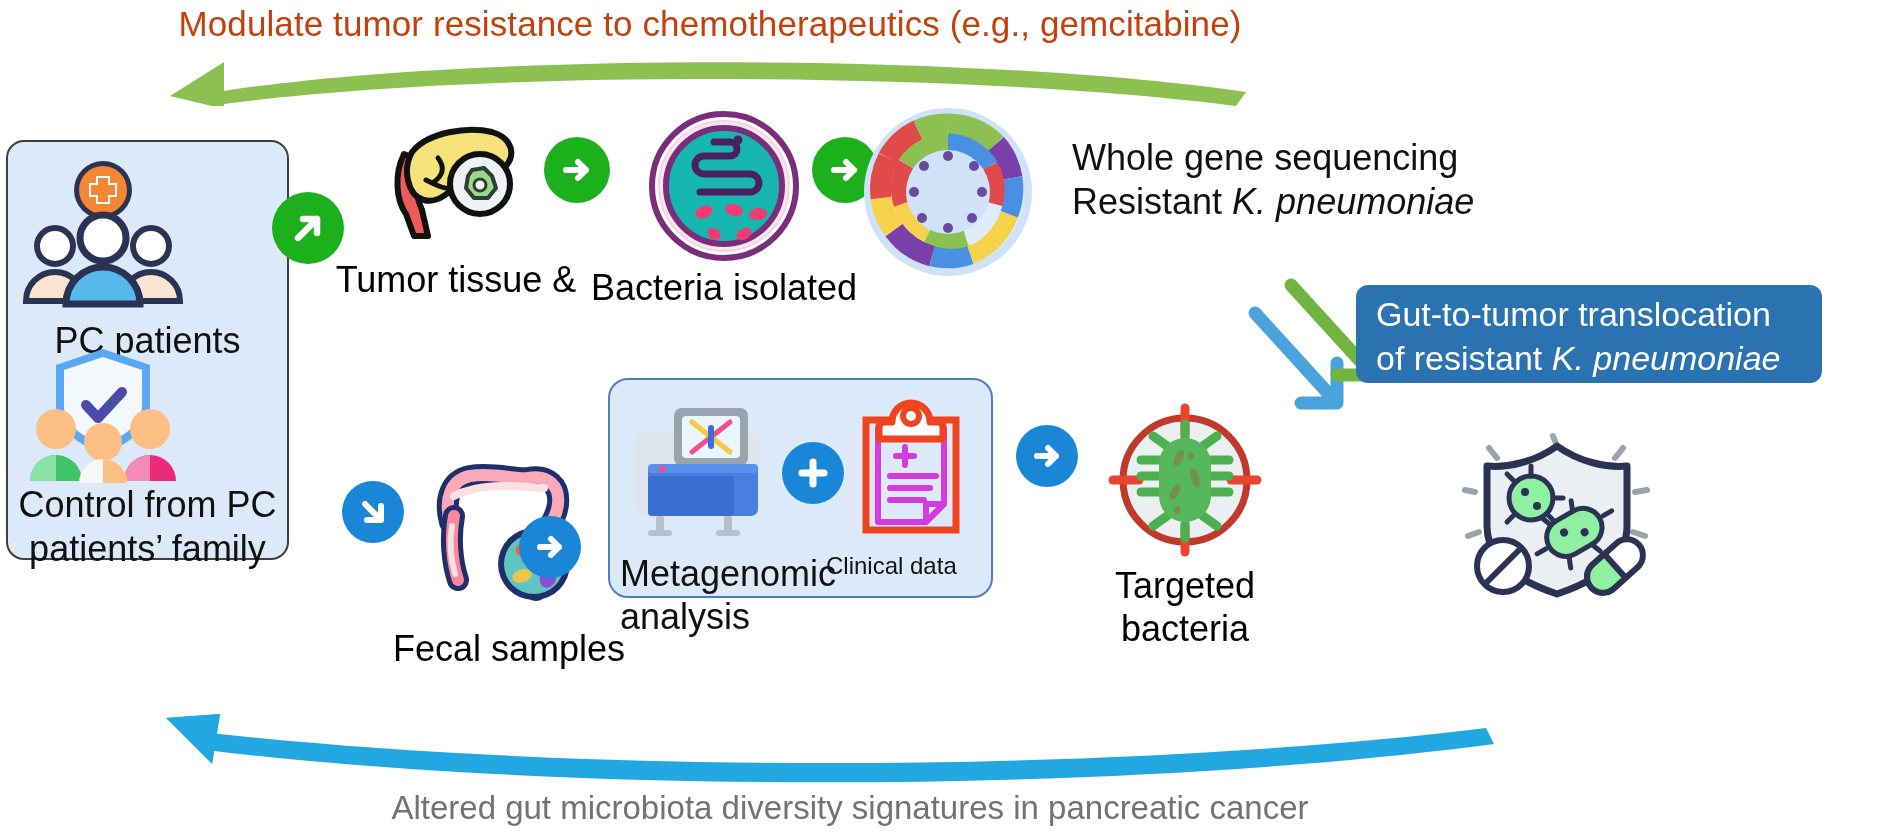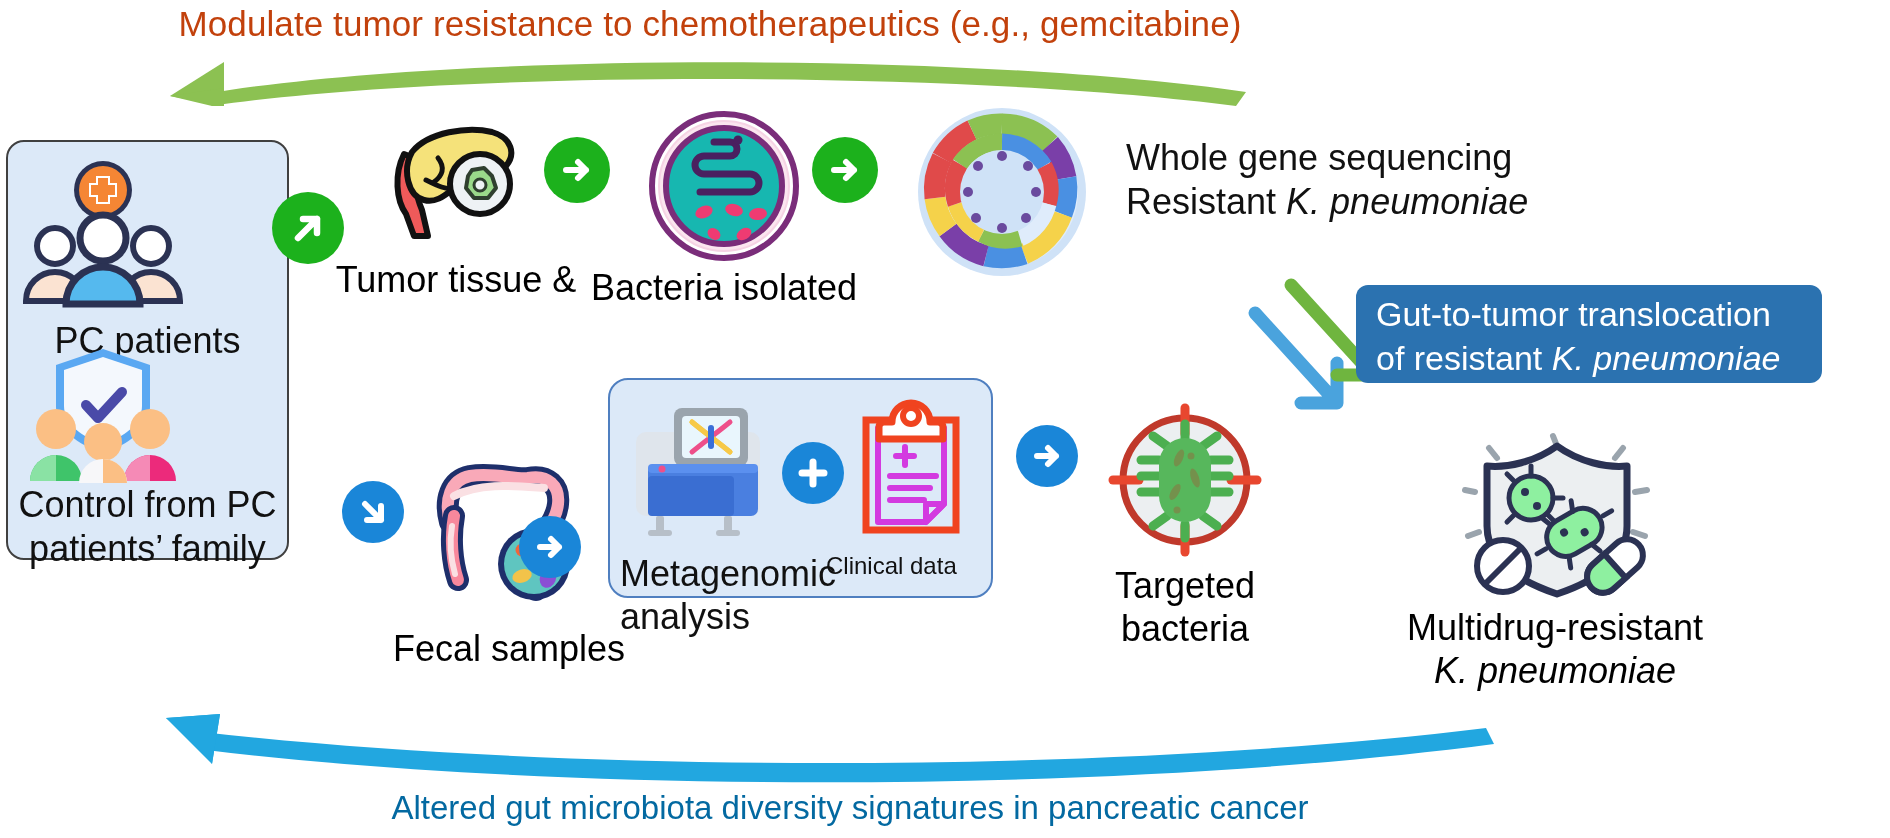--- a/index.html
+++ b/index.html
@@ -16,21 +16,21 @@
   .ital { font-style: italic; }
 
   
   #top-caption {
     position: absolute; left: 0; top: 4px; width: 1420px;
     text-align: center; font-size: 35px; color: #c2410c;
     letter-spacing: .1px;
   }
   #bottom-caption {
     position: absolute; left: 0; top: 789px; width: 1700px;
-    text-align: center; font-size: 33px; color: #0369a1;
+    text-align: center; font-size: 33px; color: #737373;
   }
 
   
   .bigarrow { position: absolute; }
   #green-arrow { left: 150px; top: 48px; }
   #blue-arrow  { left: 150px; top: 712px; }
 
   
   #patients-panel {
     position: absolute; left: 6px; top: 140px;
@@ -185,21 +185,21 @@
       <span>Bacteria isolated</span>
     </div>
   </div>
 
   <div class="steparrow" style="left:812px; top:137px; width:66px; height:66px; background:#1cb11c;">
     <svg width="40" height="40" viewBox="0 0 40 40">
       <path d="M9,20 L29,20 M21,12 L29,20 L21,28" fill="none" stroke="#fff" stroke-width="6" stroke-linecap="round" stroke-linejoin="round"></path>
     </svg>
   </div>
 
-  <div class="node" style="left:916px; top:106px; width:172px;">
+  <div class="node" style="left:862px; top:106px; width:172px;">
     <svg width="172" height="172" viewBox="0 0 172 172">
       <circle cx="86" cy="86" r="84" fill="#cfe2f7"></circle>
       <circle cx="86" cy="86" r="76" fill="#dfecfb"></circle>
       <g fill="none" stroke-width="21">
         <path d="M86,18 A68,68 0 0 1 134,38" stroke="#8cc152"></path>
         <path d="M134,38 A68,68 0 0 1 150,72" stroke="#7a3fa8"></path>
         <path d="M150,72 A68,68 0 0 1 146,108" stroke="#4a90e2"></path>
         <path d="M146,108 A68,68 0 0 1 108,148" stroke="#f5d24a"></path>
         <path d="M108,148 A68,68 0 0 1 70,150" stroke="#4a90e2"></path>
         <path d="M70,150 A68,68 0 0 1 32,124" stroke="#7a3fa8"></path>
@@ -417,21 +417,17 @@
       </g>
 
       <circle cx="38" cy="126" r="26" fill="#fff" stroke="#2b3253" stroke-width="6"></circle>
       <path d="M21,143 L55,109" stroke="#2b3253" stroke-width="6" stroke-linecap="round"></path>
 
       <g transform="rotate(-42 150 126)">
         <rect x="118" y="110" width="64" height="32" rx="16" fill="#fff" stroke="#2b3253" stroke-width="6"></rect>
         <path d="M134,110 a16,16 0 0 0 0,32 l16,0 l0,-32 z" fill="#8ef0a0" stroke="#2b3253" stroke-width="6"></path>
       </g>
     </svg>
-    <div class="cap" style="top:166px;">
-      <span>Multidrug-resistant</span><br>
-      <span class="ital">K. pneumoniae</span>
-    </div>
   </div>
 
   <div id="bottom-caption">Altered gut microbiota diversity signatures in pancreatic cancer</div>
 
 </div>
 
 </body></html>

